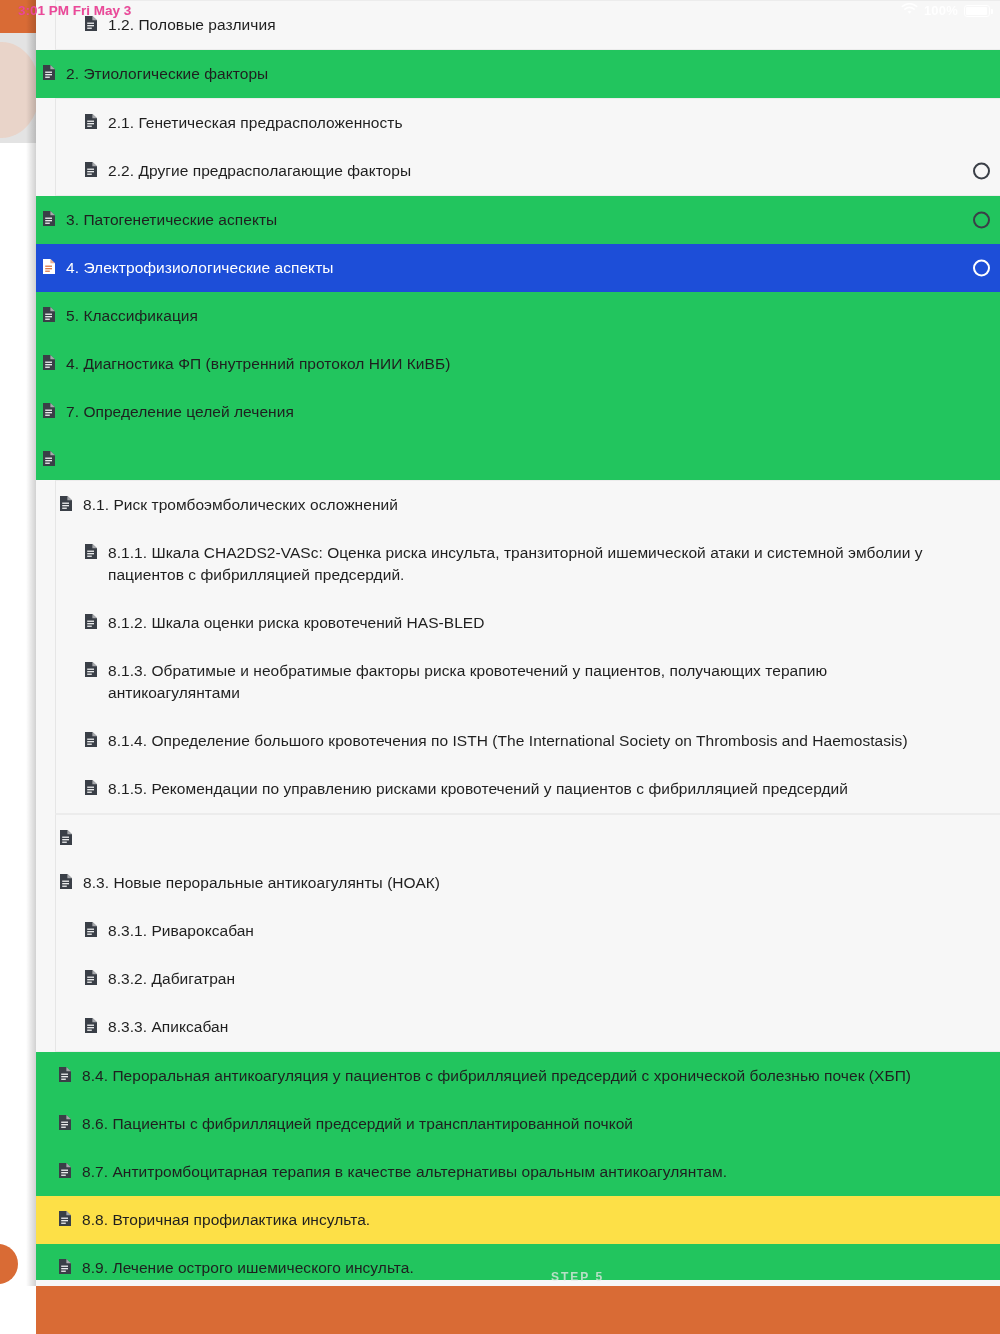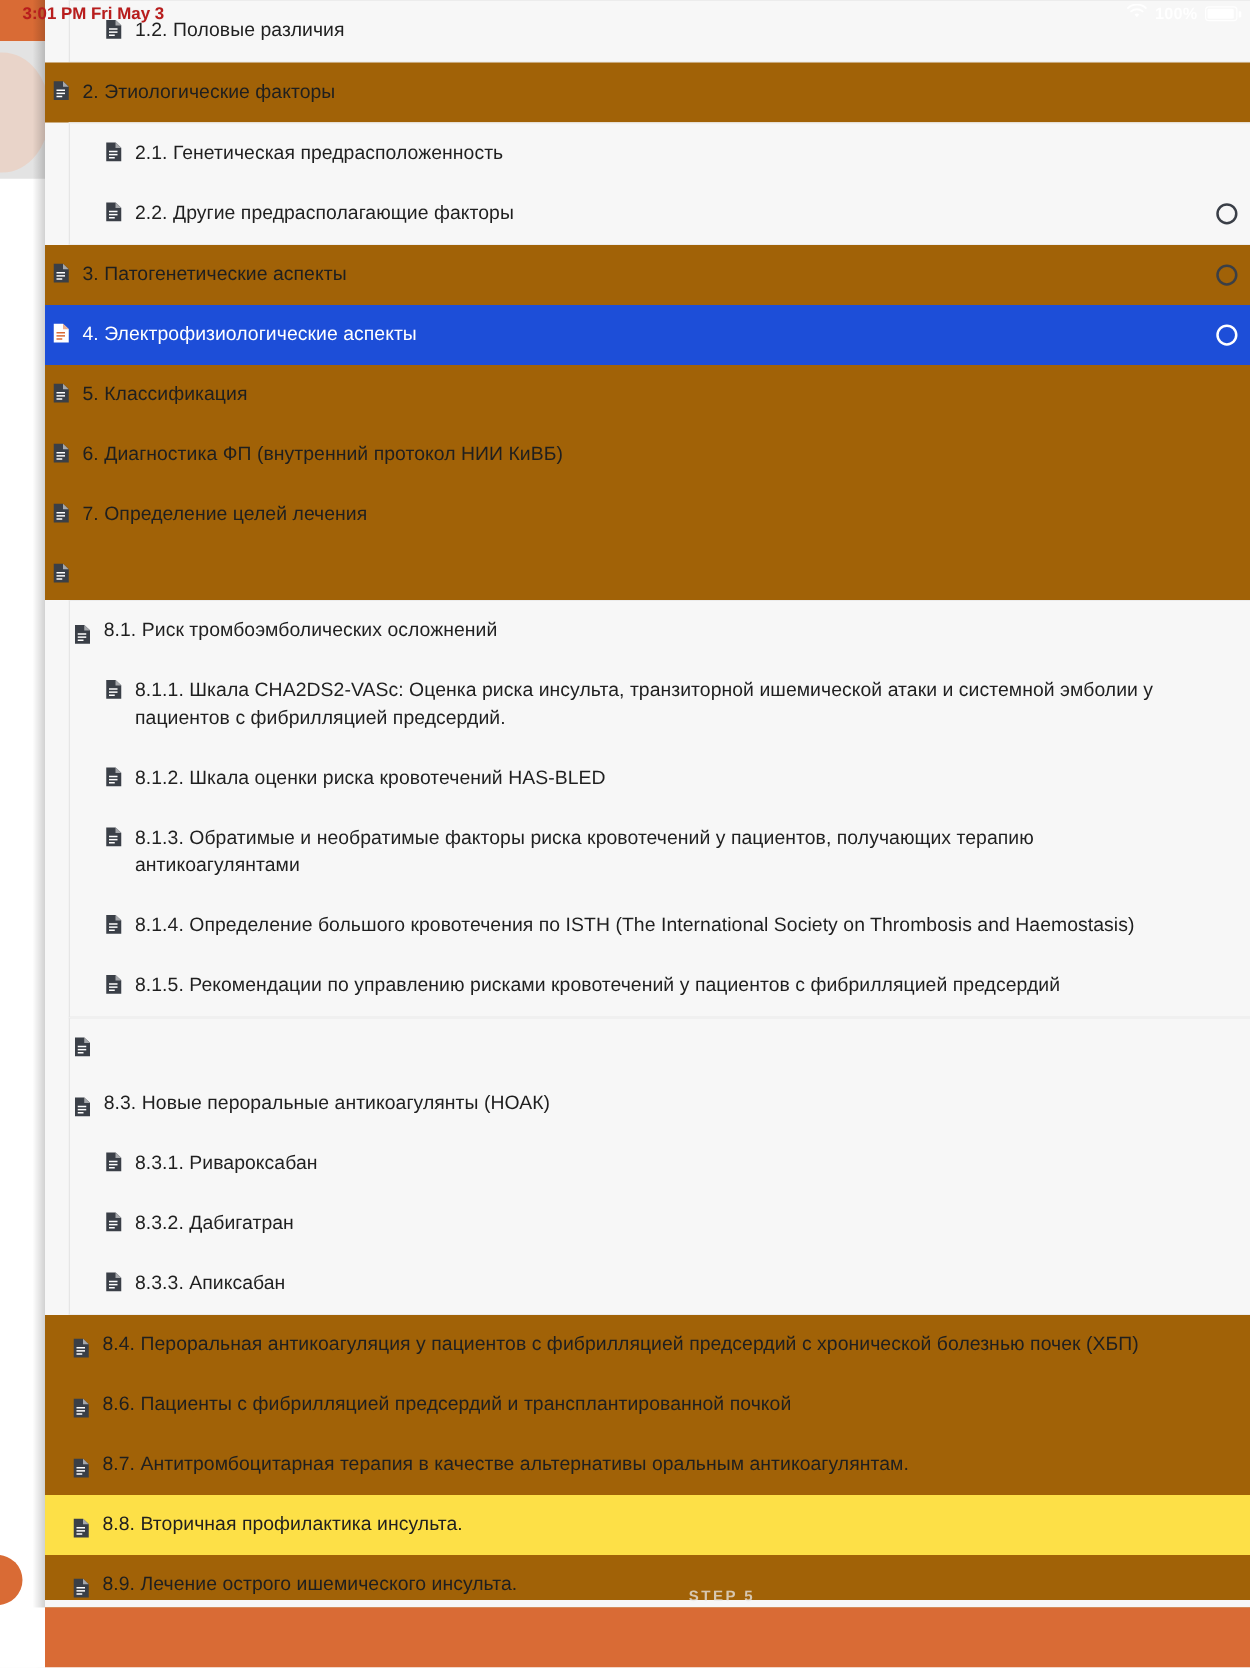--- a/index.html
+++ b/index.html
@@ -74,21 +74,21 @@
     z-index: 40;
     pointer-events: none;
     color: #ffffff;
     font-size: 13px;
   }
   #status-time {
     position: absolute;
     left: 18px; top: 3px;
     font-size: 13.5px;
     font-weight: bold;
-    color: #b91c1c;
+    color: #ec4899;
     white-space: nowrap;
     text-shadow: 0 0 1px rgba(0,0,0,0.10);
   }
   #status-right {
     position: absolute;
     right: 10px; top: 3px;
     display: flex;
     align-items: center;
     gap: 6px;
     color: rgba(255,255,255,0.92);
@@ -125,21 +125,21 @@
   
   #toc {
     position: absolute;
     left: 0; top: 0;
     width: 964px;
   }
 
   .row {
     position: relative;
     width: 100%;
-    background: #a16207;
+    background: #22c55e;
     display: flex;
     align-items: flex-start;
     padding: 13px 0 13px 0;
     min-height: 43px;
   }
   .row.selected {
     background: #1d4ed8;
   }
   .row.selected .row-label { color: #ffffff; }
   .row.highlight {
@@ -165,21 +165,21 @@
     line-height: 22px;
     color: #1f1f1f;
     padding-left: 10px;
     padding-right: 56px;
     letter-spacing: 0.05px;
     font-family: "Liberation Sans", sans-serif;
   }
 
   
   .lvl1 .row-inner { padding-left: 6px; }
-  .lvl2 .row-inner { padding-left: 22px; align-items: flex-end; }
+  .lvl2 .row-inner { padding-left: 22px; }
   .lvl3 .row-inner { padding-left: 47px; }
 
   
   .nest {
     position: relative;
     background: #f7f7f7;
     border-left: 1px solid #e6e6e6;
     margin-left: 19px;
     border-top: 1px solid #ececec;
     border-bottom: 1px solid #ececec;
@@ -372,21 +372,21 @@
           <div class="row-inner">
             <span class="doc-icon">
               <svg width="14" height="17" viewBox="0 0 14 17">
                 <path d="M1 1h7.5L13 5.2V16H1z" fill="#3a3f47"></path>
                 <path d="M8.4 1v4.3H13" fill="#ffffff" opacity=".55"></path>
                 <rect x="3.2" y="7.6" width="6.8" height="1.2" fill="#ffffff"></rect>
                 <rect x="3.2" y="10.1" width="6.8" height="1.2" fill="#ffffff"></rect>
                 <rect x="3.2" y="12.6" width="4.6" height="1.2" fill="#ffffff"></rect>
               </svg>
             </span>
-            <span class="row-label">6. Диагностика ФП (внутренний протокол НИИ КиВБ)</span>
+            <span class="row-label">4. Диагностика ФП (внутренний протокол НИИ КиВБ)</span>
           </div>
         </div>
         <div class="row lvl1">
           <div class="row-inner">
             <span class="doc-icon">
               <svg width="14" height="17" viewBox="0 0 14 17">
                 <path d="M1 1h7.5L13 5.2V16H1z" fill="#3a3f47"></path>
                 <path d="M8.4 1v4.3H13" fill="#ffffff" opacity=".55"></path>
                 <rect x="3.2" y="7.6" width="6.8" height="1.2" fill="#ffffff"></rect>
                 <rect x="3.2" y="10.1" width="6.8" height="1.2" fill="#ffffff"></rect>

